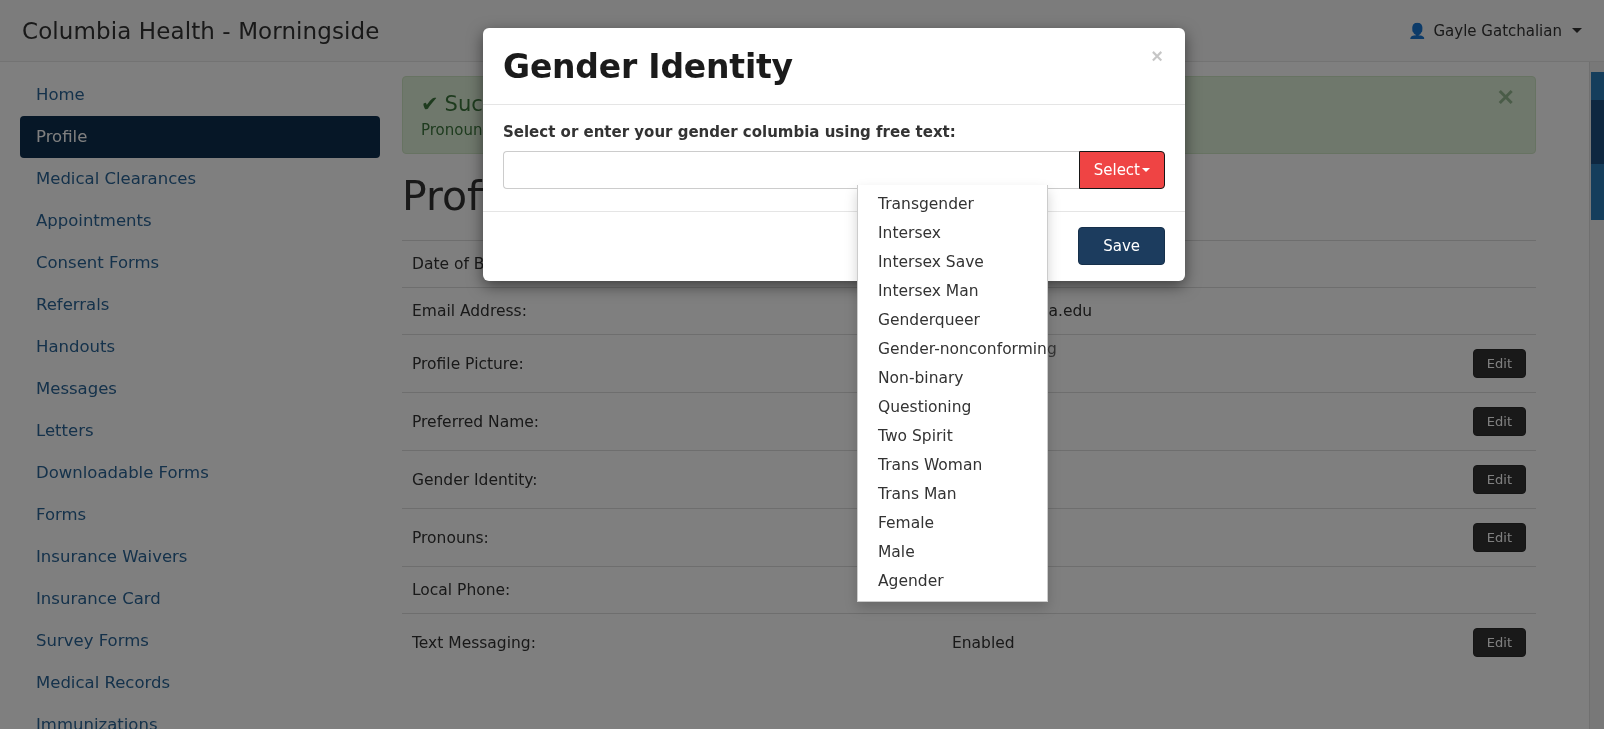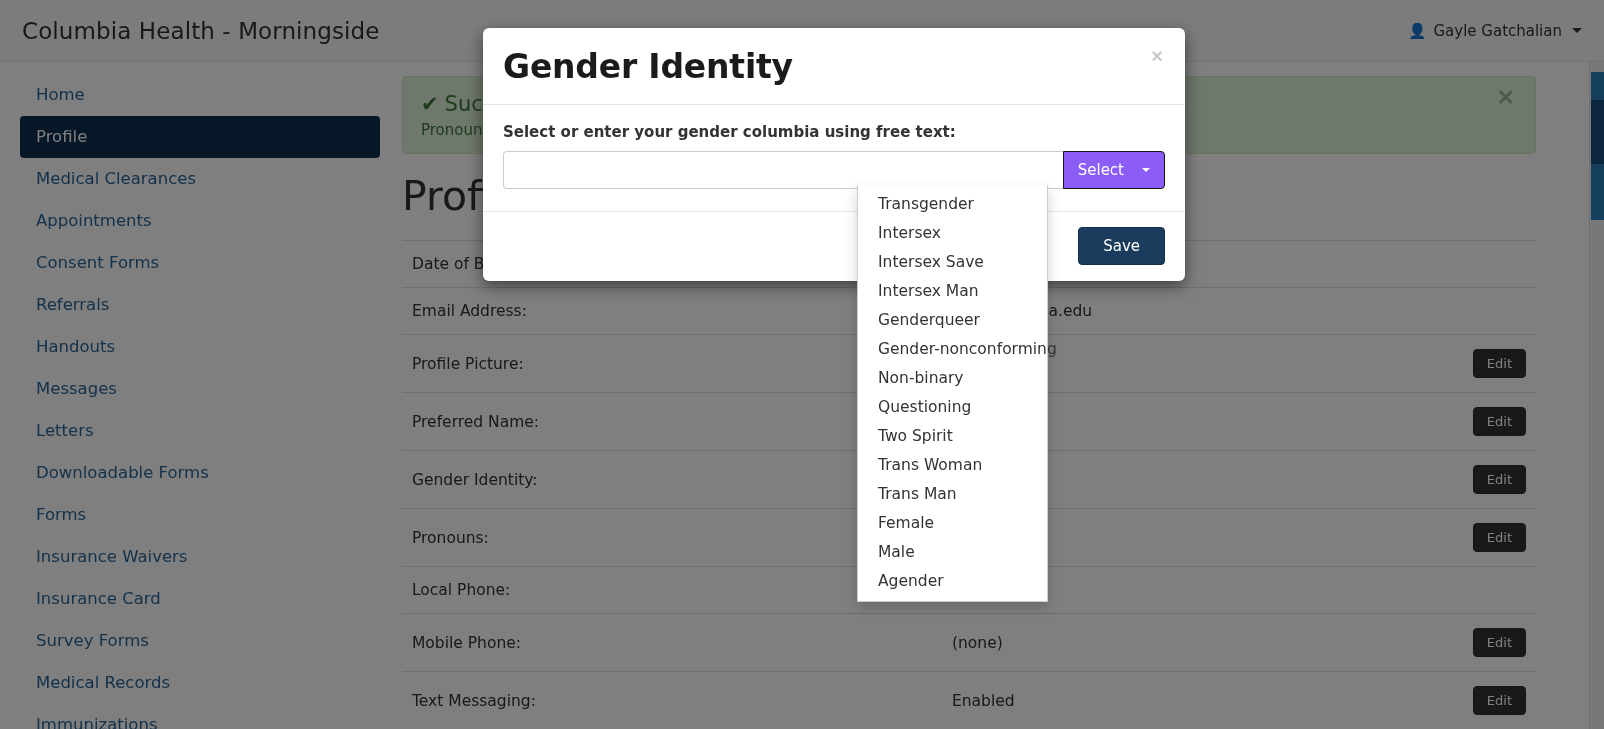--- a/index.html
+++ b/index.html
@@ -225,32 +225,32 @@
     border: 1px solid #cccccc;
     border-right: none;
     border-radius: 4px 0 0 4px;
     padding: 6px 10px;
     font-size: 15px;
     font-family: inherit;
     outline: none;
     color: #555;
   }
   #select-btn {
-    background: #8b5cf6;
+    background: #ef4444;
     color: #ffffff;
     border: 1px solid #161616;
     border-radius: 0 4px 4px 0;
     font-size: 15px;
     padding: 0 14px;
     height: 38px;
     cursor: pointer;
     font-family: inherit;
     display: flex;
     align-items: center;
-    gap: 16px;
+    gap: 0;
     white-space: nowrap;
   }
   #select-btn .caret {
     border-top-color: #fff;
     border-left-width: 4px; border-right-width: 4px; border-top-width: 4px;
     margin-left: 2px;
   }
   #modal-footer {
     border-top: 1px solid #e5e5e5;
     padding: 15px 20px;
@@ -369,25 +369,20 @@
             <td class="lbl">Pronouns:</td>
             <td class="val"></td>
             <td class="act"><button class="edit-btn">Edit</button></td>
           </tr>
           <tr>
             <td class="lbl">Local Phone:</td>
             <td class="val"></td>
             <td class="act"></td>
           </tr>
           <tr>
-            <td class="lbl">Mobile Phone:</td>
-            <td class="val">(none)</td>
-            <td class="act"><button class="edit-btn">Edit</button></td>
-          </tr>
-          <tr>
             <td class="lbl">Text Messaging:</td>
             <td class="val">Enabled</td>
             <td class="act"><button class="edit-btn">Edit</button></td>
           </tr>
         </tbody>
     </table>
   </div>
 
   <div id="page-scrollbar">
     <div id="page-scrollbar-thumb">

